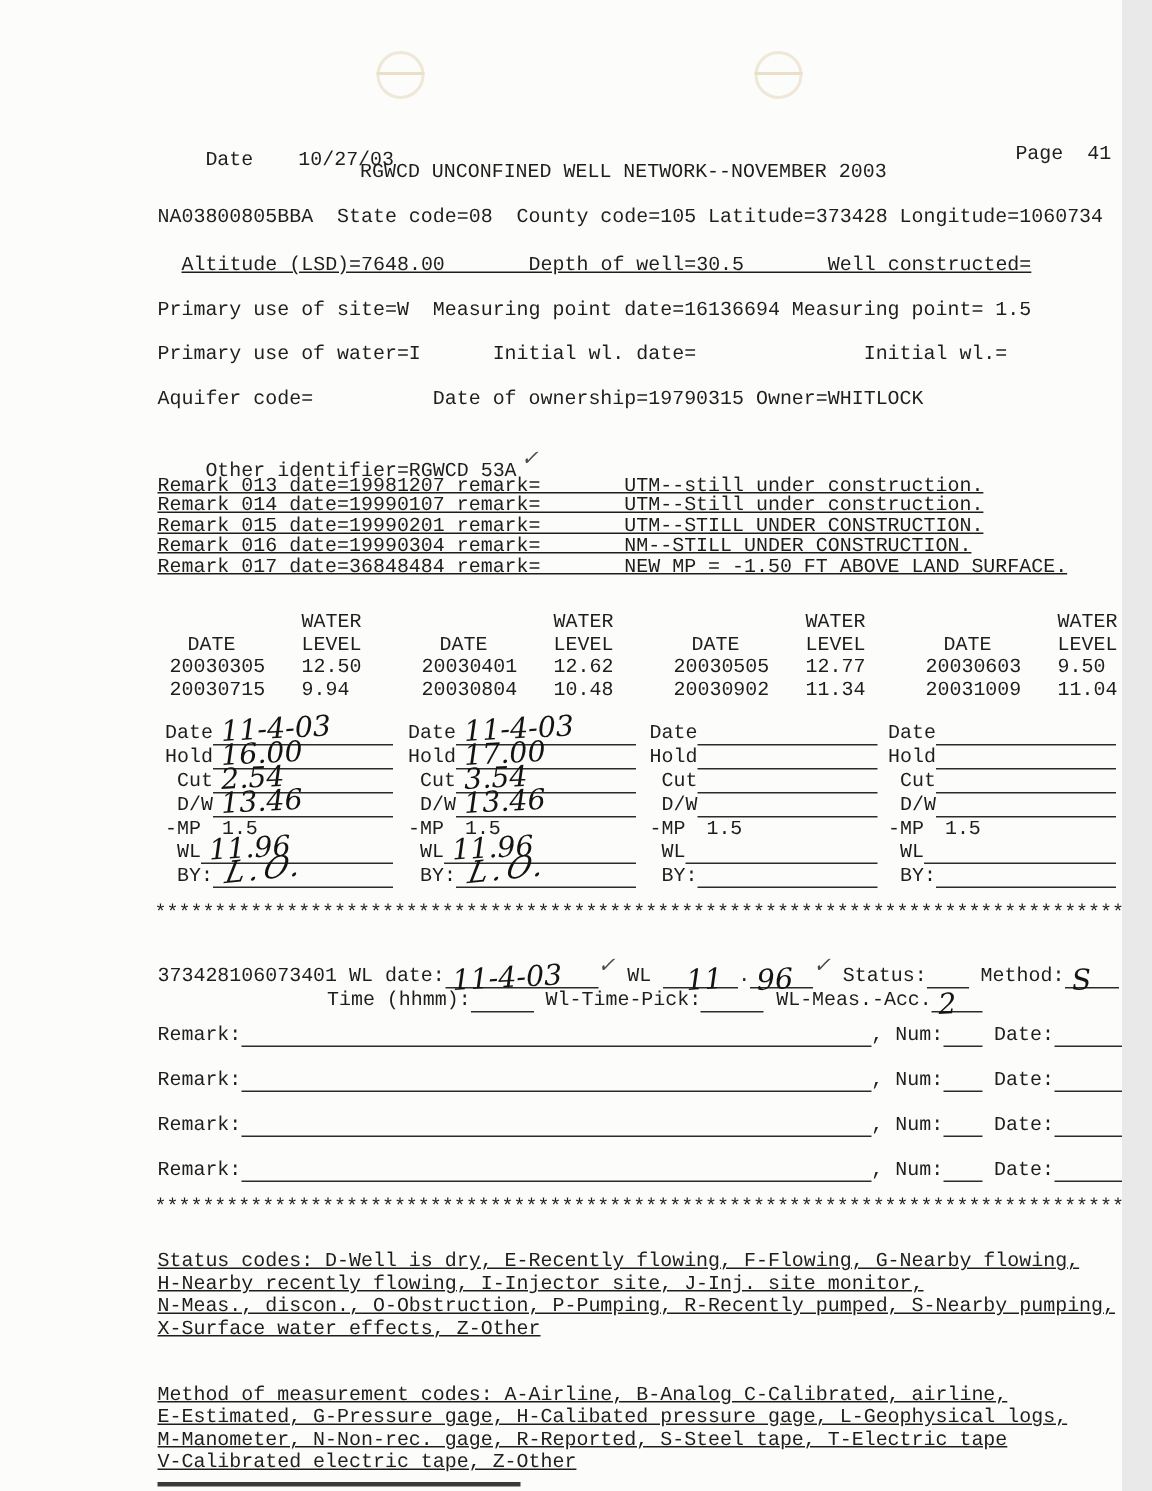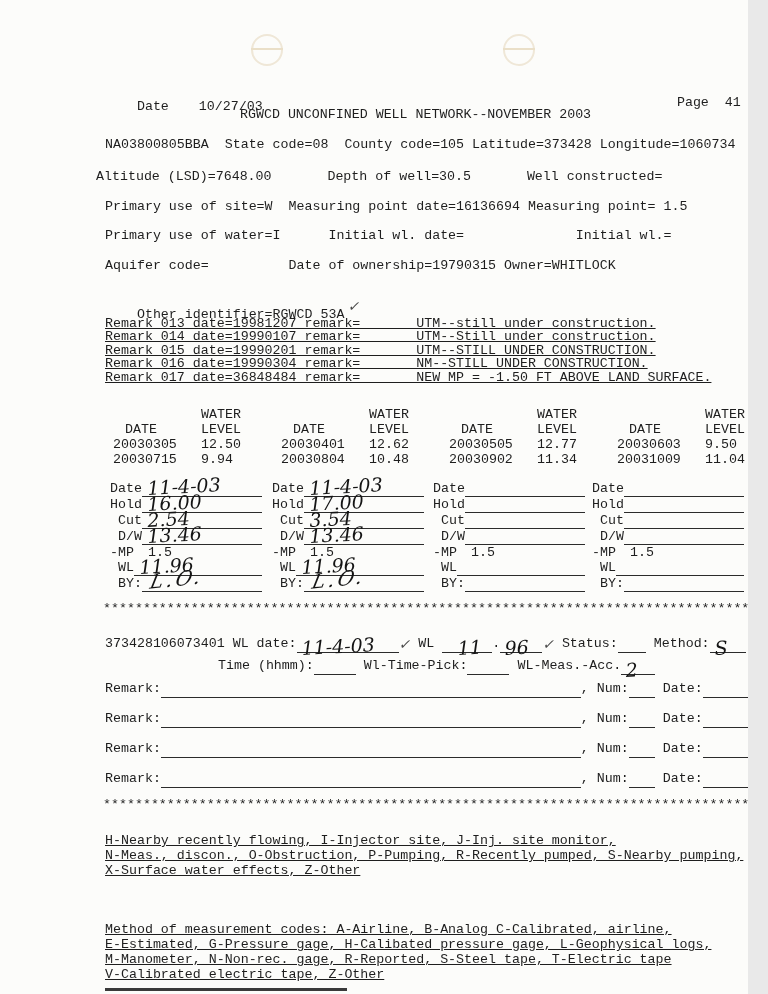--- a/index.html
+++ b/index.html
@@ -1,19 +1,19 @@
 <!DOCTYPE html>
 <html><head>
 <meta charset="utf-8">
 <style>
   html,body{margin:0;padding:0;background:#e9e9e9;}
   .page{position:relative;width:748px;height:994px;background:#fcfcfa;overflow:hidden;
         font-family:"Liberation Mono","DejaVu Sans Mono",monospace;font-size:13.3px;color:#1e1e1e;}
   .line{position:absolute;white-space:pre;line-height:16px;}
-  .flexline{display:flex;align-items:flex-start;}
+  .flexline{display:flex;align-items:flex-end;}
   .flexline > span{white-space:pre;line-height:16px;}
   .punch{position:absolute;width:28px;height:28px;border:2px solid #efe7d7;border-radius:50%;}
   .punch::after{content:"";position:absolute;left:-2px;right:-2px;top:12px;height:2px;background:#eadfc8;}
   .blank{display:inline-block;position:relative;height:16px;border-bottom:1.4px solid #2b2b2b;}
   .blank .hand{position:absolute;left:5px;bottom:-4px;white-space:nowrap;}
   .hand{font-family:"DejaVu Serif",serif;font-style:italic;color:#141414;
         transform:rotate(-3deg);transform-origin:left bottom;}
   .hand-lg{font-size:19px;}
   .hand-md{font-size:17px;}
   .sig{font-size:20px;letter-spacing:3px;transform:rotate(-6deg) skewX(-18deg);}
@@ -50,21 +50,21 @@
   <div class="line" style="left:105px;top:83px;">
     <span>Date</span><span style="margin-left:30px;">10/27/03</span>
   </div>
   <div class="line" style="left:645px;top:79px;">
     <span>Page</span><span style="margin-left:16px;">41</span>
   </div>
 
   <div class="line" style="left:240px;top:107px;">RGWCD UNCONFINED WELL NETWORK--NOVEMBER 2003</div>
 
   <div class="line" style="left:105px;top:137px;">NA03800805BBA  State code=08  County code=105 Latitude=373428 Longitude=1060734</div>
-  <div class="line" style="left:96px;top:169px;">Altitude (LSD)=7648.00       Depth of well=30.5       Well constructed=</div>
+  <div class="line" style="left:121px;top:169px;text-decoration:underline;">Altitude (LSD)=7648.00       Depth of well=30.5       Well constructed=</div>
   <div class="line" style="left:105px;top:199px;">Primary use of site=W  Measuring point date=16136694 Measuring point= 1.5</div>
   <div class="line" style="left:105px;top:228px;">Primary use of water=I      Initial wl. date=              Initial wl.=</div>
   <div class="line" style="left:105px;top:258px;">Aquifer code=          Date of ownership=19790315 Owner=WHITLOCK</div>
 
   <div class="line" style="left:105px;top:289px;">
     <span>Other identifier=RGWCD 53A</span><span class="check-sup">✓</span>
   </div>
 
   <div class="block lh134" style="left:105px;top:317px;">
     <div class="bl">Remark 013 date=19981207 remark=       UTM--still under construction.</div>
@@ -292,20 +292,21 @@
   <div class="line flexline" style="left:105px;top:741px;">
     <span>Remark:</span><span class="blank" style="width:420px;"></span><span>, Num:</span><span class="blank" style="width:26px;"></span><span> Date:</span><span class="blank" style="width:58px;"></span>
   </div>
   <div class="line flexline" style="left:105px;top:771px;">
     <span>Remark:</span><span class="blank" style="width:420px;"></span><span>, Num:</span><span class="blank" style="width:26px;"></span><span> Date:</span><span class="blank" style="width:58px;"></span>
   </div>
 
   <div class="stars" style="left:103px;top:797px;">****************************************************************************************</div>
 
   <div class="block lh150" style="left:105px;top:833px;">
+    <div class="bl">Status codes: D-Well is dry, E-Recently flowing, F-Flowing, G-Nearby flowing,</div>
     <div class="bl">H-Nearby recently flowing, I-Injector site, J-Inj. site monitor,</div>
     <div class="bl">N-Meas., discon., O-Obstruction, P-Pumping, R-Recently pumped, S-Nearby pumping,</div>
     <div class="bl">X-Surface water effects, Z-Other</div>
   </div>
 
   <div class="block lh150" style="left:105px;top:922px;">
     <div class="bl">Method of measurement codes: A-Airline, B-Analog C-Calibrated, airline,</div>
     <div class="bl">E-Estimated, G-Pressure gage, H-Calibated pressure gage, L-Geophysical logs,</div>
     <div class="bl">M-Manometer, N-Non-rec. gage, R-Reported, S-Steel tape, T-Electric tape</div>
     <div class="bl">V-Calibrated electric tape, Z-Other</div>

